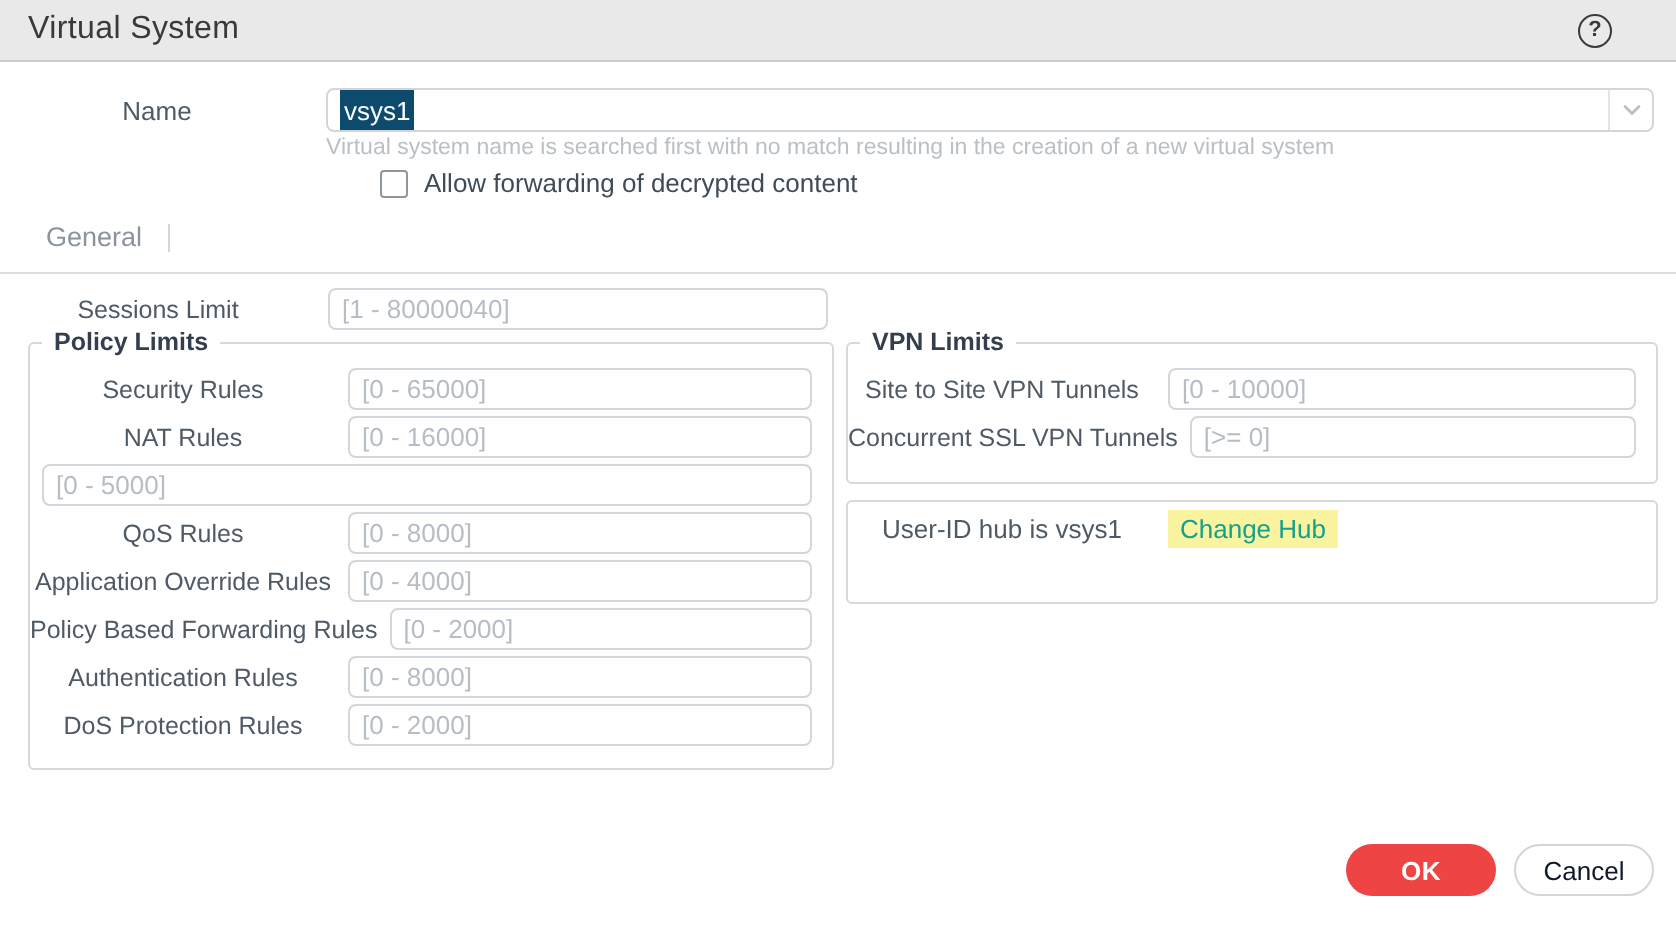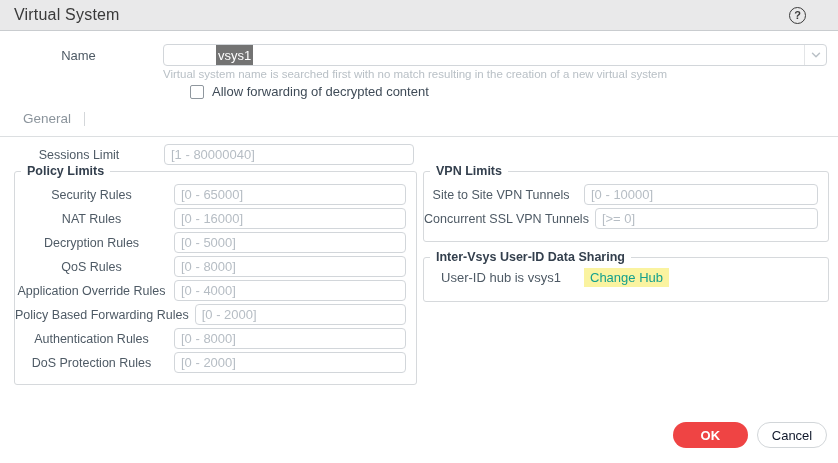--- a/index.html
+++ b/index.html
@@ -33,23 +33,22 @@
   }
   .name-combo {
     position:absolute; top:44px; left:163px; width:664px; height:22px;
     border:1px solid #d2d6da; border-radius:4px; background:#fff;
     display:flex; align-items:stretch;
   }
   .name-combo .value-area {
     flex:1; display:flex; align-items:center; padding:0 6px; overflow:hidden;
   }
   .selected-text {
-    background:#737373; color:#ffffff; font-size:13px; padding:14px 2px;
+    background:#0c4a6e; color:#ffffff; font-size:13px; padding:14px 2px;
     border-radius:1px;
-    margin-left:46px;
   }
   .combo-trigger {
     width:22px; border-left:1px solid #e3e5e7;
     display:flex; align-items:center; justify-content:center; cursor:pointer;
   }
   .hint {
     position:absolute; top:68px; left:163px; font-size:11.5px; color:#b9c0c6;
   }
 
   
@@ -179,21 +178,20 @@
 
   <div class="fs-row">
     <span class="frm-label">Security Rules</span>
     <input class="txt-input" placeholder="[0 - 65000]" style="">
   </div>
   <div class="fs-row">
     <span class="frm-label">NAT Rules</span>
     <input class="txt-input" placeholder="[0 - 16000]" style="">
   </div>
   <div class="fs-row">
-    <span class="frm-label">Decryption Rules</span>
     <input class="txt-input" placeholder="[0 - 5000]" style="">
   </div>
   <div class="fs-row">
     <span class="frm-label">QoS Rules</span>
     <input class="txt-input" placeholder="[0 - 8000]" style="">
   </div>
   <div class="fs-row">
     <span class="frm-label">Application Override Rules</span>
     <input class="txt-input" placeholder="[0 - 4000]" style="">
   </div>
@@ -218,21 +216,20 @@
     <span class="frm-label">Site to Site VPN Tunnels</span>
     <input class="txt-input" placeholder="[0 - 10000]" style="">
   </div>
   <div class="fs-row">
     <span class="frm-label">Concurrent SSL VPN Tunnels</span>
     <input class="txt-input" placeholder="[&gt;= 0]" style="">
   </div>
 </fieldset>
 
 <fieldset id="uid-fieldset">
-  <legend>Inter-Vsys User-ID Data Sharing</legend>
   <div class="fs-row">
     <span class="frm-label">User-ID hub is vsys1</span>
     <span class="change-hub-link">Change Hub</span>
   </div>
 </fieldset>
 
 <button class="btn btn-ok">OK</button>
 <button class="btn btn-cancel">Cancel</button>
 
 </body></html>

